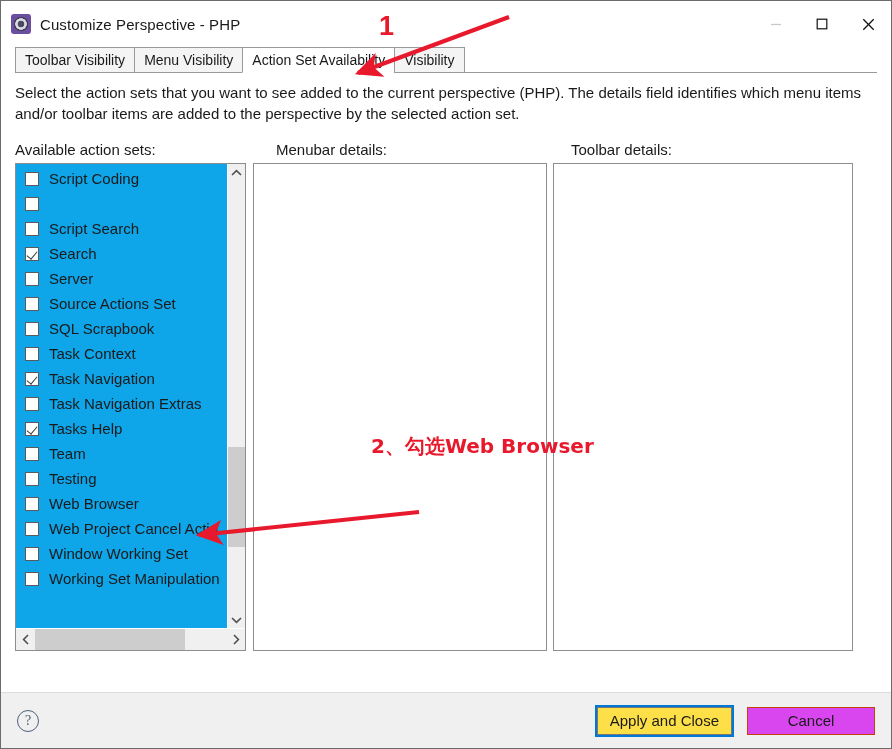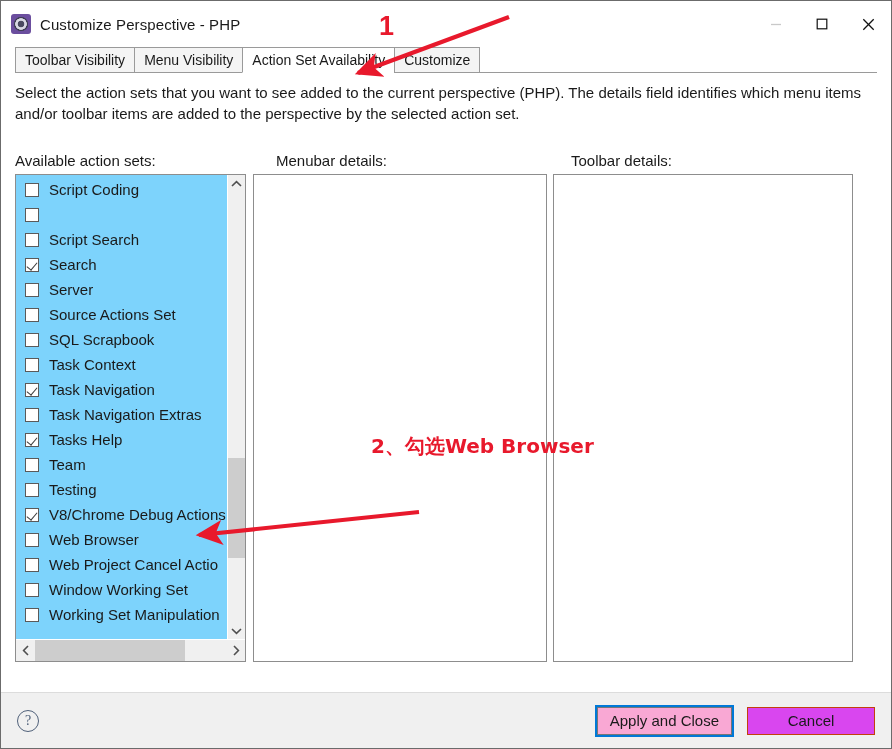--- a/index.html
+++ b/index.html
@@ -97,36 +97,36 @@
     box-sizing:border-box;
     position:relative;
     display:flex;flex-direction:column;
   }
   .desc{
     margin-top:9px;
     font-size:15px;line-height:21px;color:#1a1a1a;
     width:858px;
   }
   .col-headers{
-    display:flex;margin-top:28px;
+    display:flex;margin-top:17px;
   }
   .col-label{font-size:15px;color:#1a1a1a;}
   .col-label.c1{width:261px;}
   .col-label.c2{width:295px;}
 
   .panes{
     display:flex;margin-top:5px;
     height:488px;
   }
 
   
   .listbox{
     width:231px;box-sizing:border-box;
     border:1px solid #8d8d8d;
-    background:#7dd3fc;
+    background:#0ea5e9;
     display:flex;flex-direction:column;
     position:relative;
   }
   .list-inner{
     flex:1;display:flex;overflow:hidden;
   }
   .list-items{
     flex:1;padding-top:2px;overflow:hidden;
   }
   .row{
@@ -205,21 +205,21 @@
     height:28px;min-width:128px;
     box-sizing:border-box;
     display:flex;align-items:center;justify-content:center;
     font-size:15px;color:#1a1a1a;
     background:#d946ef;
     border:1px solid #c2410c;
     padding:0 12px;
     white-space:nowrap;
   }
   .btn.default{
-    background:#f9a8d4;
+    background:#fde047;
     border:1px solid #767676;
     outline:2px solid #0078d7;
     outline-offset:0px;
     position:relative;
   }
 
   
   .anno{position:absolute;pointer-events:none;}
   .anno-num{
     font-size:27px;font-weight:bold;color:#e8192c;
@@ -269,21 +269,21 @@
     <div class="tab">
       <span>Toolbar Visibility</span>
     </div>
     <div class="tab">
       <span>Menu Visibility</span>
     </div>
     <div class="tab active">
       <span>Action Set Availability</span>
     </div>
     <div class="tab">
-      <span>Customize</span>
+      <span>Visibility</span>
     </div>
   </div>
 
   <div class="content">
 
     <div class="desc">Select the action sets that you want to see added to the current perspective (PHP).  The details field identifies which menu items and/or toolbar items are added to the perspective by the selected action set.</div>
 
     <div class="col-headers">
       <div class="col-label c1">Available action sets:</div>
       <div class="col-label c2">Menubar details:</div>
@@ -338,24 +338,20 @@
                 <span class="cb checked"></span>
                 <span class="row-label">Tasks Help</span>
               </div>
               <div class="row">
                 <span class="cb"></span>
                 <span class="row-label">Team</span>
               </div>
               <div class="row">
                 <span class="cb"></span>
                 <span class="row-label">Testing</span>
-              </div>
-              <div class="row">
-                <span class="cb checked"></span>
-                <span class="row-label">V8/Chrome Debug Actions</span>
               </div>
               <div class="row">
                 <span class="cb"></span>
                 <span class="row-label">Web Browser</span>
               </div>
               <div class="row">
                 <span class="cb"></span>
                 <span class="row-label">Web Project Cancel Actio</span>
               </div>
               <div class="row">

